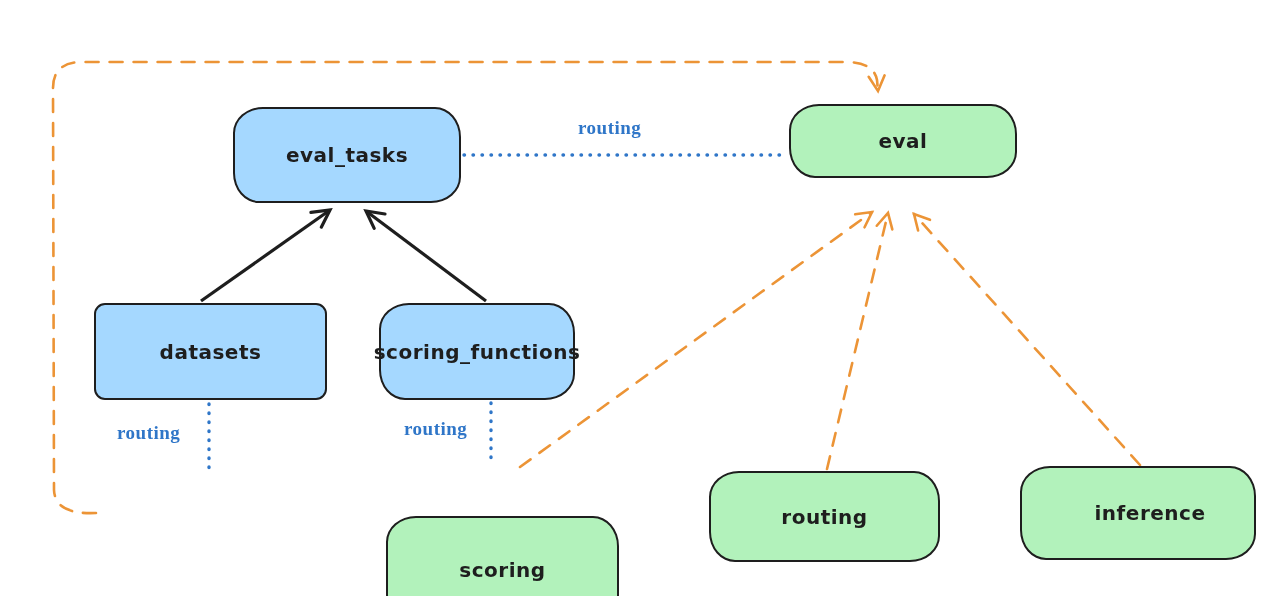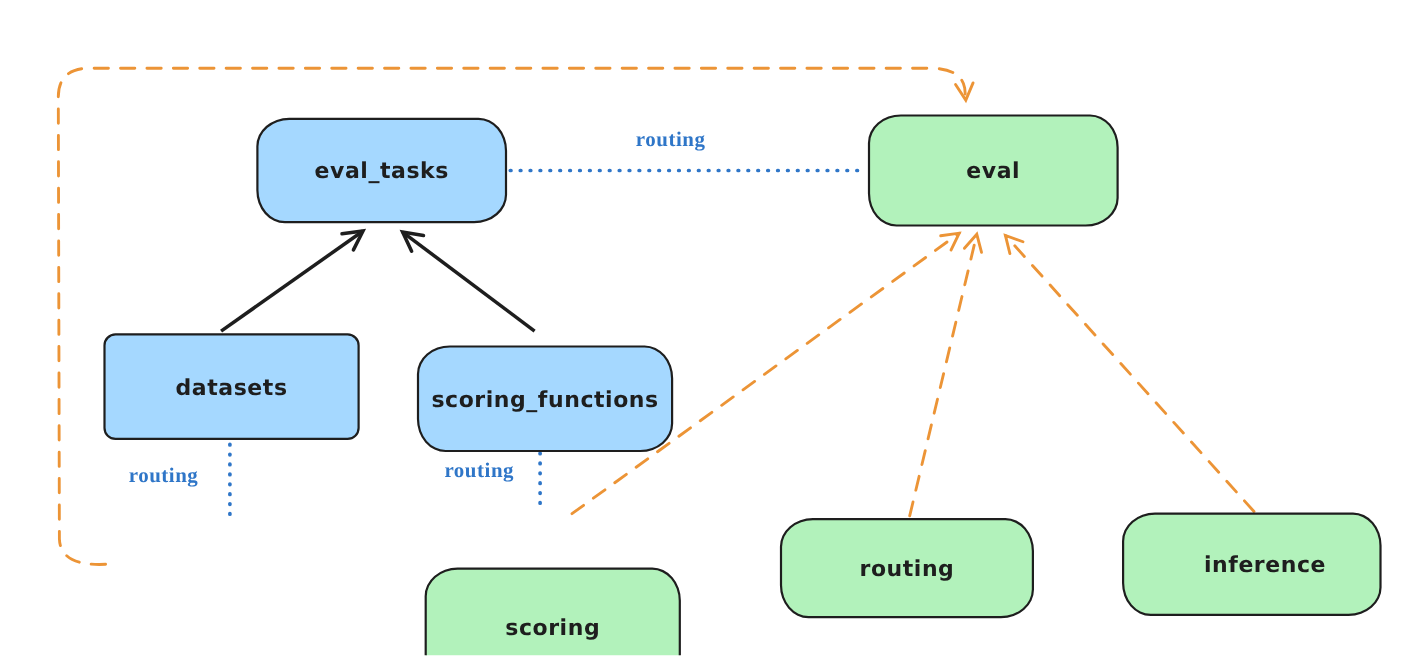--- a/index.html
+++ b/index.html
@@ -79,29 +79,29 @@
     <path class="edge-orange" d="M 520 467 L 872 212" marker-end="url(#arrow-orange)"></path>
     <path class="edge-orange" d="M 827 469 L 888 213" marker-end="url(#arrow-orange)"></path>
     <path class="edge-orange" d="M 1140 465 L 914 214" marker-end="url(#arrow-orange)"></path>
     <path class="edge-orange" d="M 96 513 Q 55 515 54 490 L 53 88 Q 53 63 80 62 L 848 62 Q 874 63 877 80 L 878 91" marker-end="url(#arrow-orange)"></path>
   </svg>
 
   <div class="node api" style="left:233px; top:107px; width:228px; height:96px;">
     <span>eval_tasks</span>
   </div>
 
-  <div class="node impl" style="left:789px; top:104px; width:228px; height:102px;">
+  <div class="node impl" style="left:789px; top:104px; width:228px; height:74px;">
     <span>eval</span>
   </div>
 
   <div class="node api" style="left:94px; top:303px; width:233px; height:97px;border-radius:11px;">
     <span>datasets</span>
   </div>
 
-  <div class="node api" style="left:379px; top:314px; width:233px; height:97px;">
+  <div class="node api" style="left:379px; top:303px; width:196px; height:97px;">
     <span>scoring_functions</span>
   </div>
 
 
   <div class="node impl" style="left:386px; top:469px; width:233px; height:108px;margin-top:47px;">
     <span>scoring</span>
   </div>
 
   <div class="node impl" style="left:709px; top:471px; width:231px; height:91px;">
     <span>routing</span>

